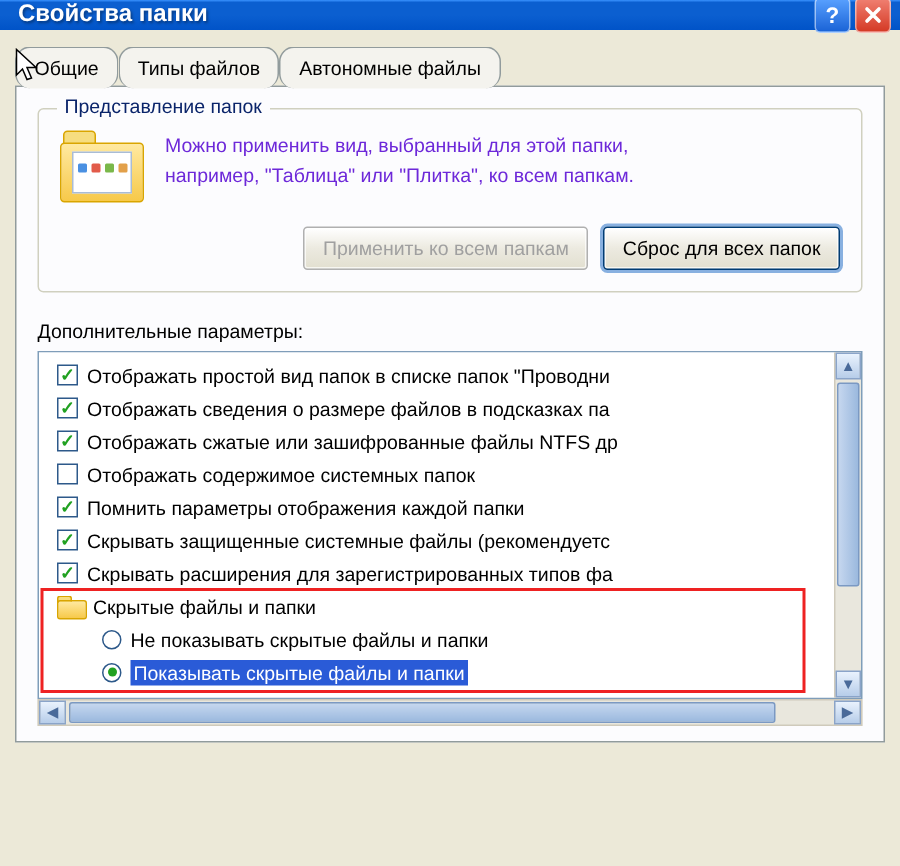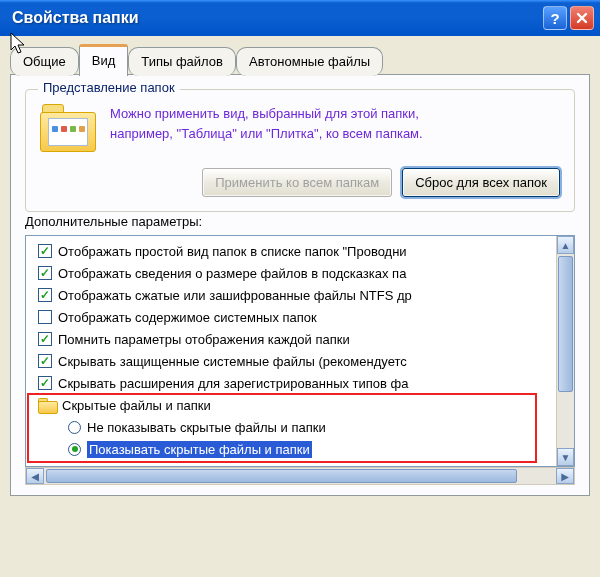--- a/index.html
+++ b/index.html
@@ -7,21 +7,21 @@
     margin: 0;
     font-family: Tahoma, Arial, sans-serif;
     font-size: 12px;
     background: #ece9d8;
     width: 600px;
     height: 577px;
     overflow: hidden;
   }
   .titlebar {
     background: linear-gradient(to bottom, #3a93ff 0%, #0b5fd0 8%, #0b5fd0 50%, #0053c8 100%);
-    height: 36px;
+    height: 20px;
     display: flex;
     align-items: center;
     padding: 0 6px 0 12px;
     color: #fff;
     position: relative;
   }
   .titlebar-title {
     font-size: 16px;
     font-weight: bold;
     text-shadow: 1px 1px 2px rgba(0,0,0,0.4);
@@ -74,21 +74,21 @@
   .tab-panel {
     border: 1px solid #919b9c;
     background: #fcfcfe;
     padding: 14px 14px 10px 14px;
   }
   .groupbox {
     border: 1px solid #d0d0bf;
     border-radius: 4px;
     padding: 14px 14px 14px 14px;
     position: relative;
-    margin-bottom: 2px;
+    margin-bottom: 18px;
   }
   .groupbox-title {
     position: absolute;
     top: -10px; left: 12px;
     background: #fcfcfe;
     padding: 0 5px;
     color: #0a246a;
     font-size: 13px;
   }
   .group-row { display: flex; gap: 14px; align-items: flex-start; }
@@ -192,21 +192,20 @@
     </div>
   </div>
   <svg class="cursor" width="20" height="26" viewBox="0 0 20 26">
       <path d="M1 1 L1 18 L5 14 L8 21 L11 20 L8 13 L14 13 Z" fill="#fff" stroke="#000" stroke-width="1"></path>
     </svg>
 </div>
 
 <div class="content">
   <div class="tabs">
     <div class="tab">Общие</div>
-    <div class="tab active">Вид</div>
     <div class="tab">Типы файлов</div>
     <div class="tab">Автономные файлы</div>
   </div>
 
   <div class="tab-panel">
 
     <div class="groupbox">
       <div class="groupbox-title">Представление папок</div>
       <div class="group-row">
         <div class="folder-big">

